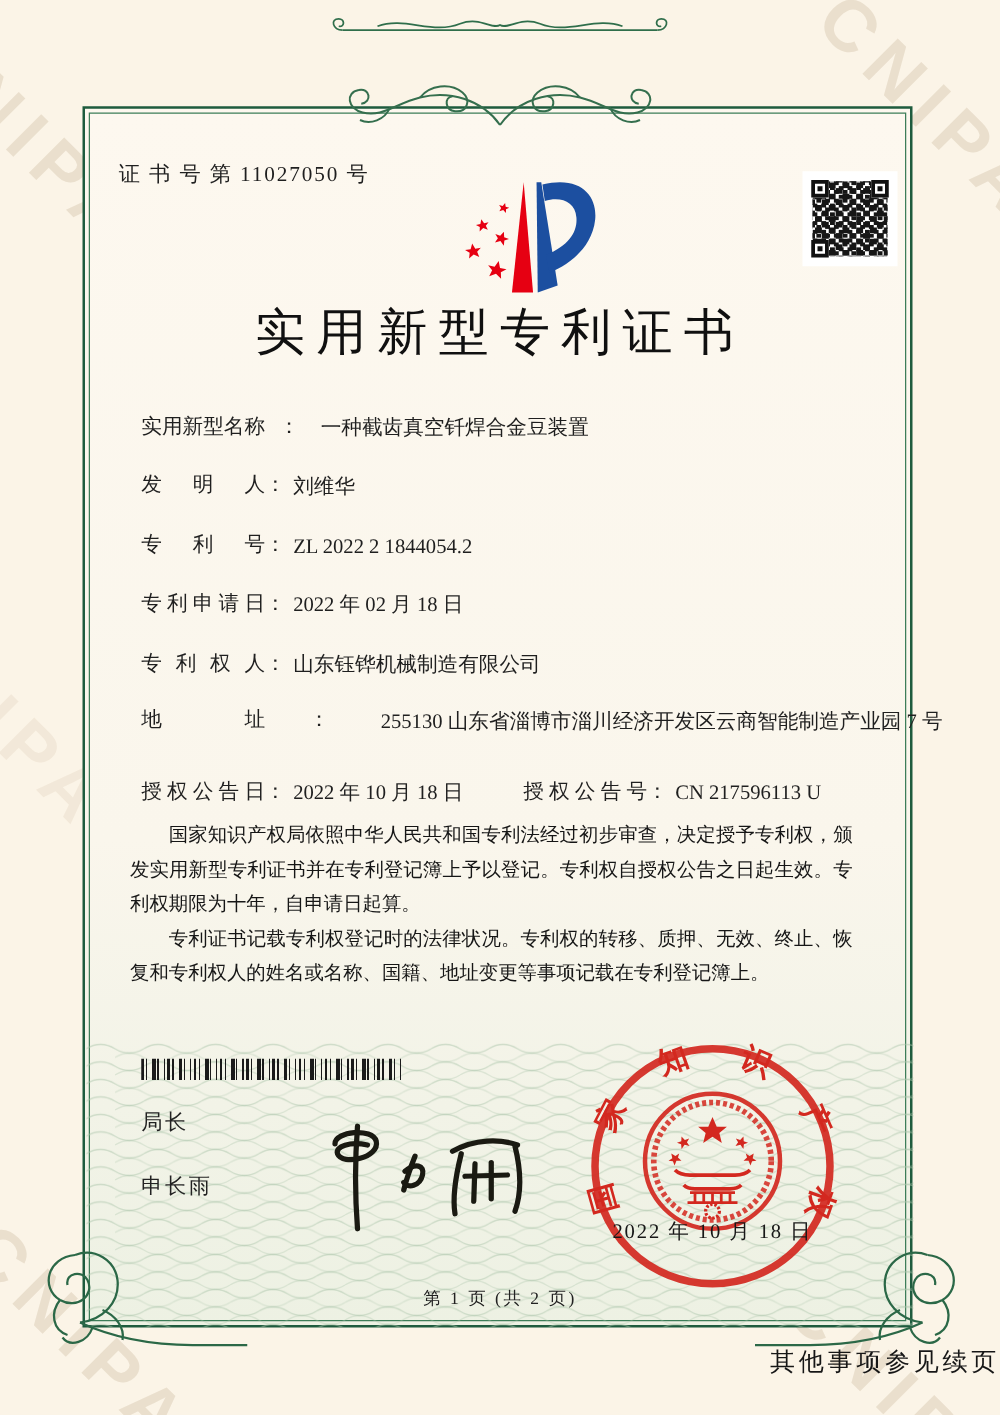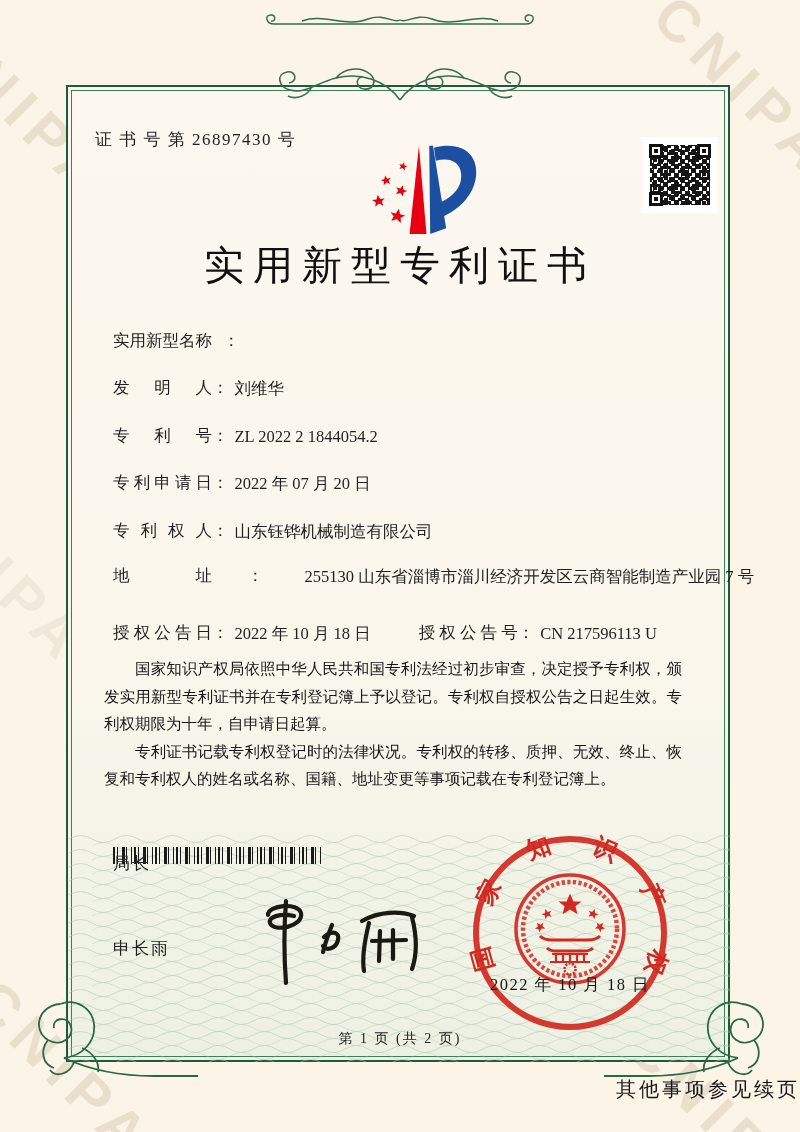--- a/index.html
+++ b/index.html
@@ -81,21 +81,21 @@
         #1a1a1a 4px 5px, transparent 5px 9px,
         #1a1a1a 9px 12px, transparent 12px 13px,
         #1a1a1a 13px 14px, transparent 14px 18px,
         #1a1a1a 18px 19px, transparent 19px 21px);
   }
   
   .signer{
     position:absolute;left:113px;font-family:"Liberation Sans","DejaVu Sans",sans-serif;
     font-size:17px;color:#222;letter-spacing:2px;
   }
-  .signer-title{top:852px;} .signer-name{top:937px;}
+  .signer-title{top:886px;} .signer-name{top:937px;}
   .sig{position:absolute;left:228px;top:885px;}
   
   .seal{position:absolute;left:468px;top:831px;}
   
   .page-info{position:absolute;left:0;top:1030px;width:800px;text-align:center;font-size:14px;letter-spacing:2px;color:#222;}
   .cont-note{position:absolute;left:0;top:1076px;width:800px;text-align:right;font-size:20px;letter-spacing:3px;color:#161616;}
   .waves{position:absolute;left:69px;top:832px;pointer-events:none;}
 </style>
 </head>
 <body>
@@ -153,21 +153,21 @@
   <g stroke="#2b6847" fill="none" stroke-width="1.8">
     <path d="M34,8 C12,10 6,34 22,44 C36,52 50,40 44,28 C40,20 26,22 28,32"></path>
     <path d="M34,8 C50,2 66,12 68,28 C70,46 56,60 38,62"></path>
     <path d="M38,62 C64,74 96,80 128,80 H172"></path>
     <path d="M48,66 C44,78 30,82 24,74"></path>
     <path d="M22,44 C14,54 16,68 28,72"></path>
     <path d="M56,52 C66,56 74,66 72,76"></path>
   </g>
 </svg>
 
-<div class="cert-no">证 书 号 第 26897430 号</div>
+<div class="cert-no">证 书 号 第 11027050 号</div>
 
 <svg class="logo" width="150" height="104" viewBox="0 0 160 110">
   <defs>
     <path id="st" d="M0,-10 L2.94,-3.09 10,-3.09 4.76,1.18 6.47,8.09 0,3.82 -6.47,8.09 -4.76,1.18 -10,-3.09 -2.94,-3.09 Z"></path>
   </defs>
   <polygon points="97,10 87,104 105,104" fill="#e60012"></polygon>
   <polygon points="108,10 112,10 126,98 109,104" fill="#1c4fa0"></polygon>
   <path d="M113,12 C146,4 160,22 158,42 C155,70 128,84 119,87 L116,72 C136,64 143,52 142,40 C141,26 128,22 115,26 Z" fill="#1c4fa0"></path>
   <use href="#st" transform="translate(80,32) scale(0.45) rotate(15)" fill="#e60012"></use>
   <use href="#st" transform="translate(62,47) scale(0.55) rotate(-12)" fill="#e60012"></use>
@@ -183,35 +183,36 @@
     <span class="finder f-bl"></span>
   </div>
 </div>
 
 <div class="title">实用新型专利证书</div>
 
 <div class="fields">
   <div class="frow r1">
     <span class="flabel">实用新型名称</span>
       <span class="fcolon">：</span>
+    <span class="fvalue">一种截齿真空钎焊合金豆装置</span>
   </div>
   <div class="frow r2">
     <span class="flabel">发明人</span>
       <span class="fcolon">：</span>
     <span class="fvalue">刘维华</span>
   </div>
   <div class="frow r3">
     <span class="flabel">专利号</span>
       <span class="fcolon">：</span>
     <span class="fvalue">ZL 2022 2 1844054.2</span>
   </div>
   <div class="frow r4">
     <span class="flabel">专利申请日</span>
       <span class="fcolon">：</span>
-    <span class="fvalue">2022 年 07 月 20 日</span>
+    <span class="fvalue">2022 年 02 月 18 日</span>
   </div>
   <div class="frow r5">
     <span class="flabel">专利权人</span>
       <span class="fcolon">：</span>
     <span class="fvalue">山东钰铧机械制造有限公司</span>
   </div>
   <div class="frow r6">
     <span class="flabel">地址</span>
       <span class="fcolon">：</span>
     <span class="fvalue">255130 山东省淄博市淄川经济开发区云商智能制造产业园 7 号</span>

